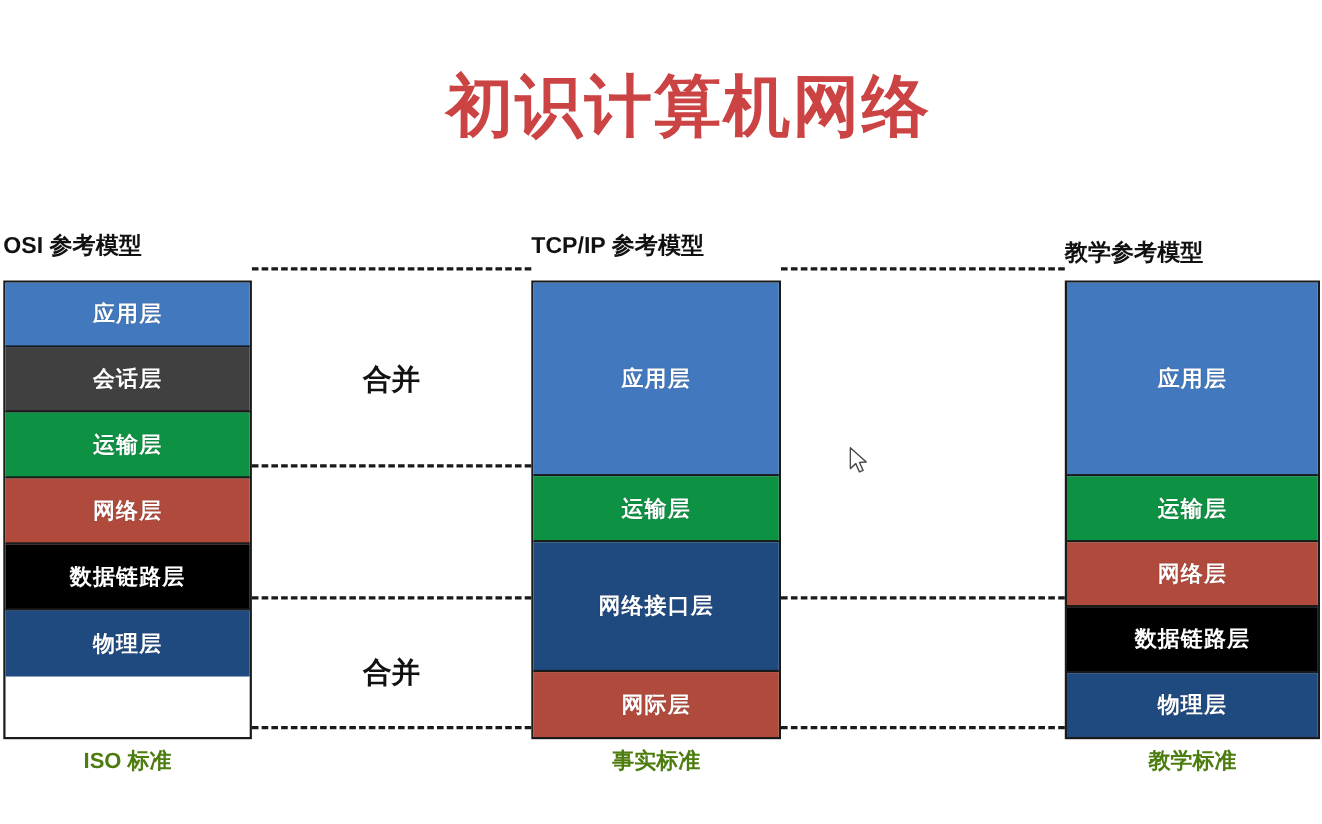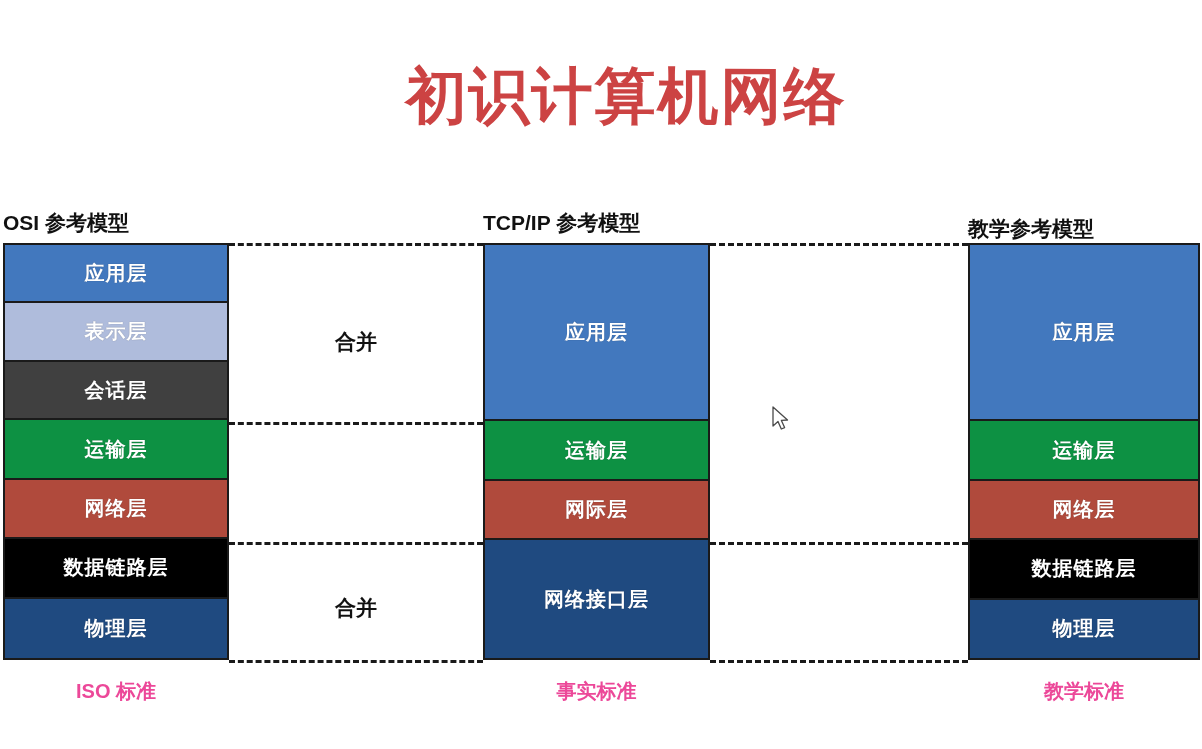--- a/index.html
+++ b/index.html
@@ -53,20 +53,21 @@
   #hdr-edu   { left: 968px; top: 215px; width: 232px; }
 
   
   .stack {
     position: absolute;
     box-sizing: border-box;
     border: 2px solid #1a1a1a;
     background: #ffffff;
     display: flex;
     flex-direction: column;
+    margin-top: 12px;
   }
   #stack-osi { left: 3px;   top: 243px; width: 226px; height: 417px; }
   #stack-tcp { left: 483px; top: 243px; width: 227px; height: 417px; }
   #stack-edu { left: 968px; top: 243px; width: 232px; height: 417px; }
 
   .layer {
     box-sizing: border-box;
     display: flex;
     align-items: center;
     justify-content: center;
@@ -83,33 +84,33 @@
   
   .dash {
     position: absolute;
     height: 0;
     border-top: 3px dashed #1a1a1a;
   }
 
   
   .gap-label {
     position: absolute;
-    font-size: 21px;
+    font-size: 26px;
     font-weight: 700;
     color: #111111;
     text-align: center;
     white-space: nowrap;
   }
 
   
   .caption {
     position: absolute;
     font-size: 20px;
     font-weight: 700;
-    color: #ec4899;
+    color: #4d7c0f;
     text-align: center;
     white-space: nowrap;
   }
   #cap-osi { left: 3px;   top: 678px; width: 226px; }
   #cap-tcp { left: 483px; top: 678px; width: 227px; }
   #cap-edu { left: 968px; top: 678px; width: 232px; }
 
   
   #cursor {
     position: absolute;
@@ -126,33 +127,32 @@
 <div id="slide">
 
   <div class="title">初识计算机网络</div>
 
   <div class="col-header" id="hdr-osi">OSI 参考模型</div>
   <div class="col-header" id="hdr-edu">教学参考模型</div>
   <div class="col-header" id="hdr-tcp">TCP/IP 参考模型</div>
 
   <div class="stack" id="stack-osi">
     <div class="layer" style="background-color: rgb(66, 120, 190); height: 59px;">应用层</div>
-    <div class="layer" style="background-color: rgb(175, 188, 220); height: 59px;">表示层</div>
     <div class="layer" style="background-color: #404040; height: 59px;">会话层</div>
     <div class="layer" style="background-color: rgb(13, 145, 67); height: 60px;">运输层</div>
     <div class="layer" style="background-color: rgb(176, 74, 60); height: 60px;">网络层</div>
     <div class="layer" style="background-color: rgb(0, 0, 0); height: 60px;">数据链路层</div>
     <div class="layer" style="background-color: rgb(31, 74, 128); height: 60px;">物理层</div>
   </div>
 
   <div class="stack" id="stack-tcp">
     <div class="layer" style="background-color: rgb(66, 120, 190); height: 178px;">应用层</div>
     <div class="layer" style="background-color: rgb(13, 145, 67); height: 60px;">运输层</div>
+    <div class="layer" style="background-color: rgb(31, 74, 128); height: 119px;">网络接口层</div>
     <div class="layer" style="background-color: rgb(176, 74, 60); height: 60px;">网际层</div>
-    <div class="layer" style="background-color: rgb(31, 74, 128); height: 119px;">网络接口层</div>
   </div>
 
   <div class="stack" id="stack-edu">
     <div class="layer" style="background-color: rgb(66, 120, 190); height: 178px;">应用层</div>
     <div class="layer" style="background-color: rgb(13, 145, 67); height: 60px;">运输层</div>
     <div class="layer" style="background-color: rgb(176, 74, 60); height: 60px;">网络层</div>
     <div class="layer" style="background-color: rgb(0, 0, 0); height: 60px;">数据链路层</div>
     <div class="layer" style="background-color: rgb(31, 74, 128); height: 59px;">物理层</div>
   </div>
 

